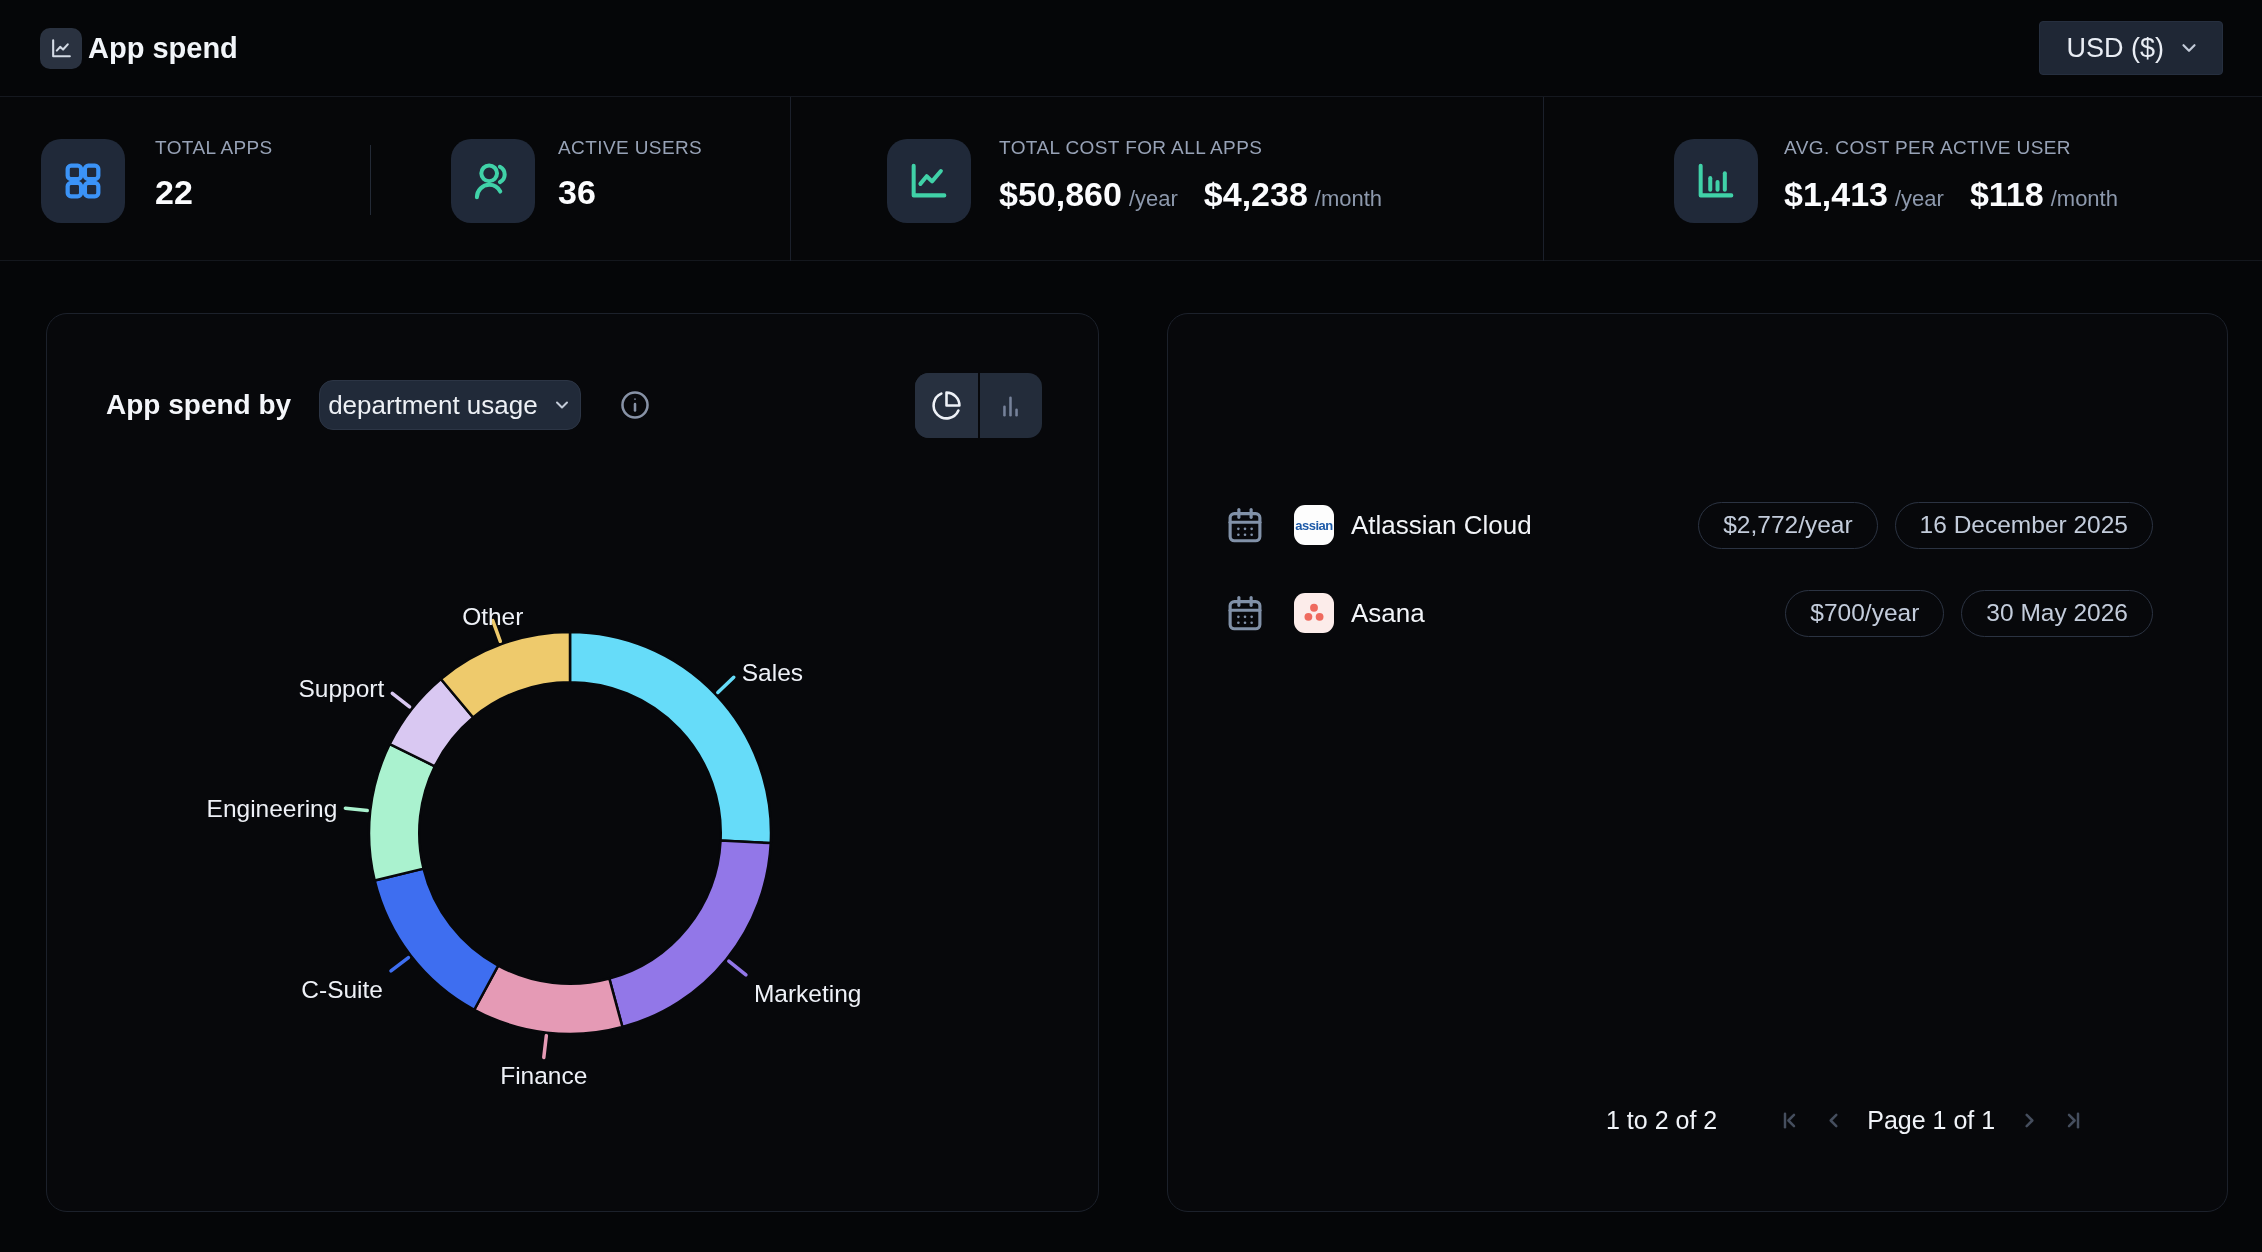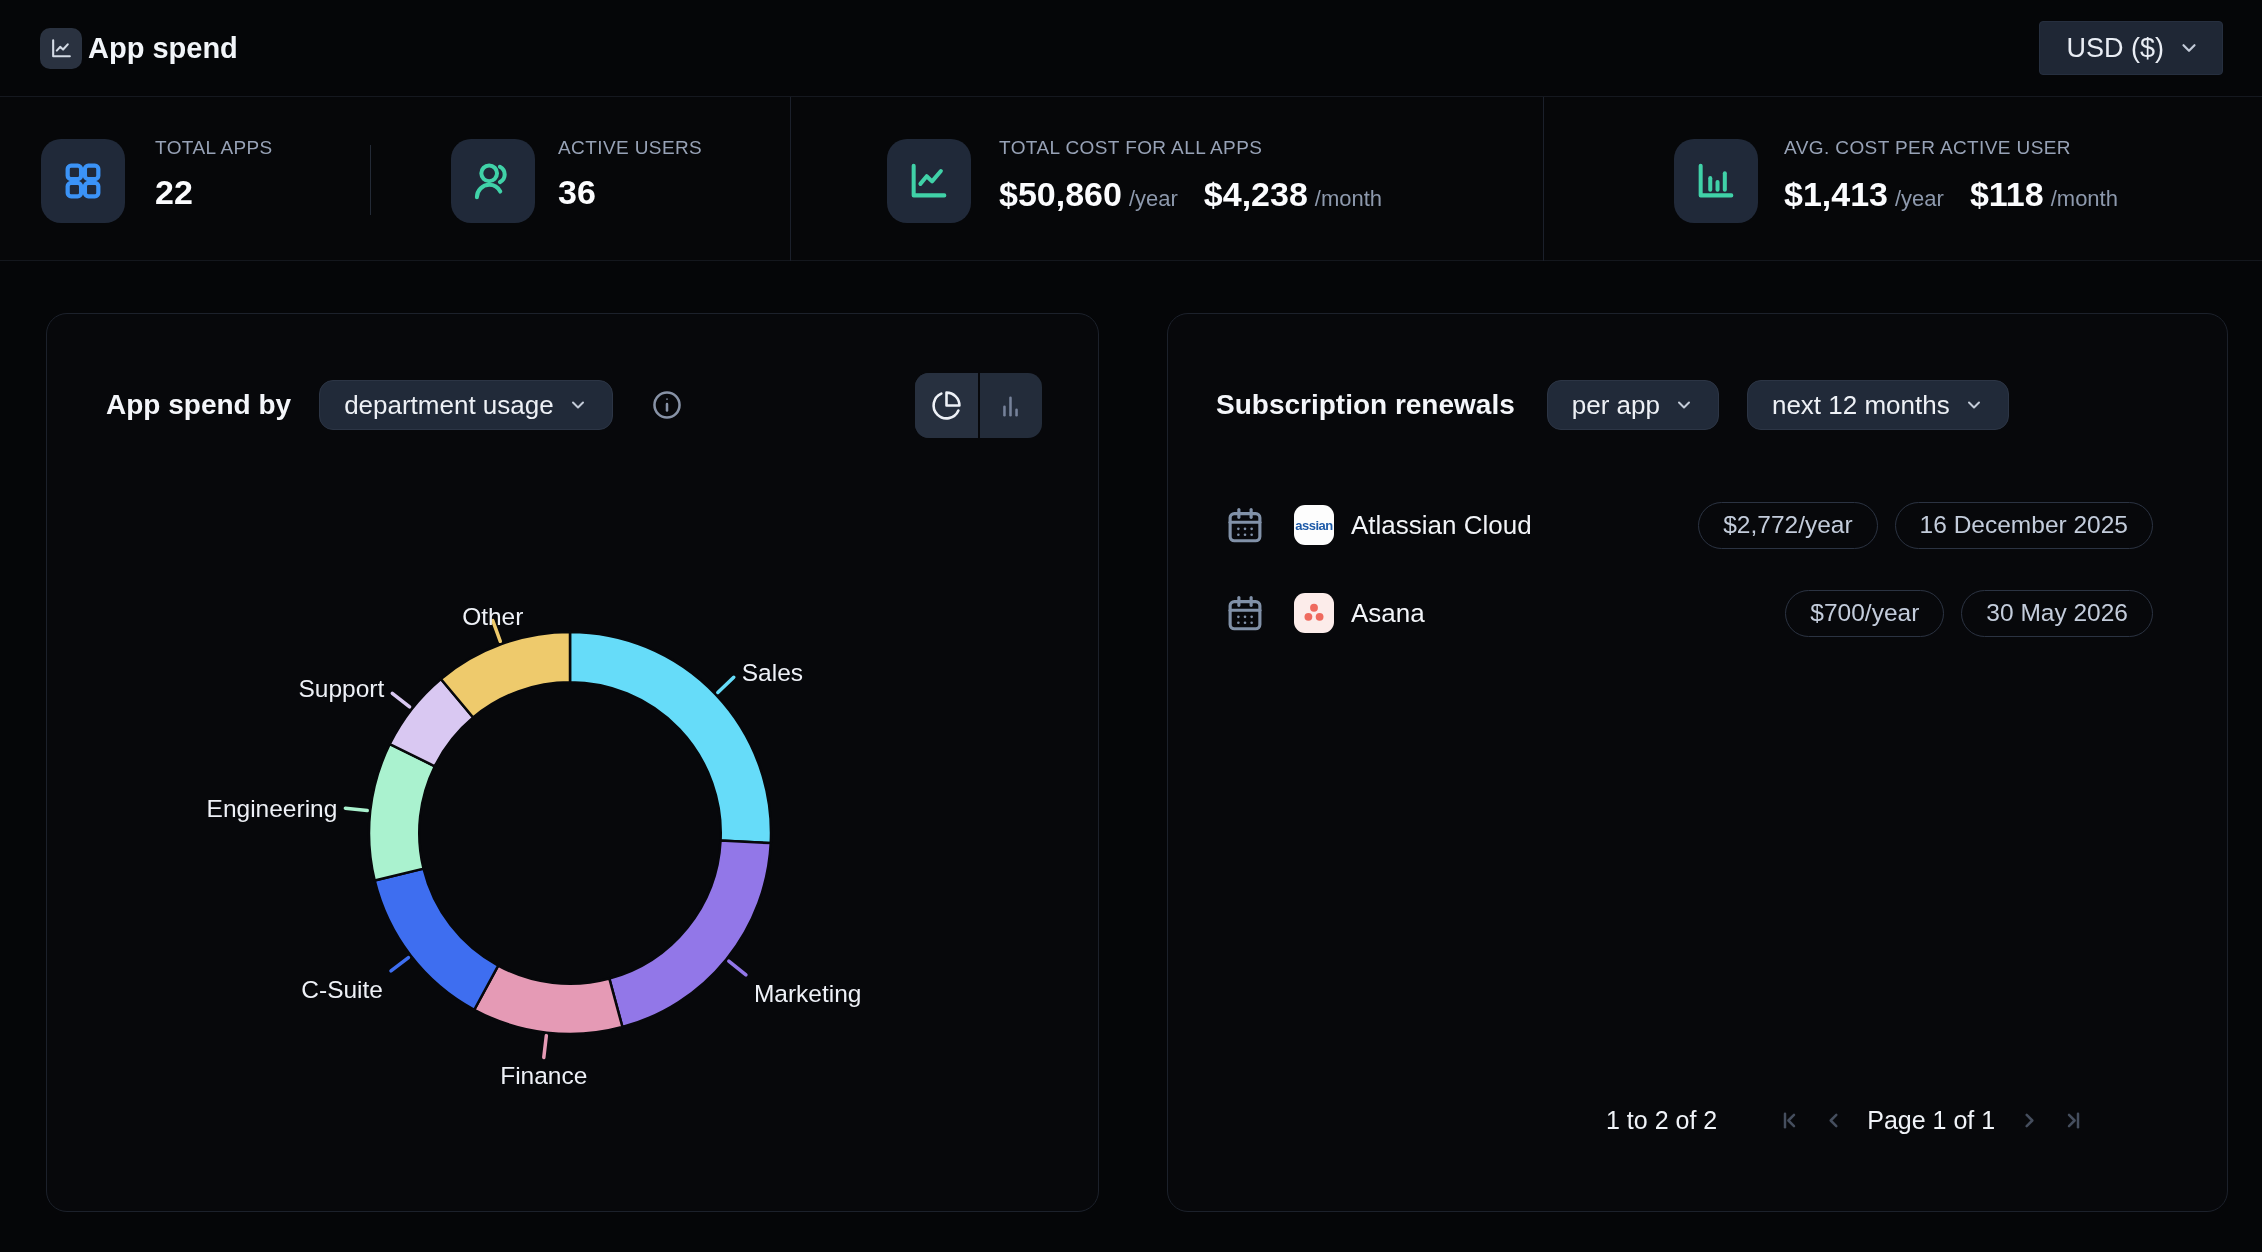--- a/index.html
+++ b/index.html
@@ -64,21 +64,21 @@
   .card.right { left:1167px; width:1061px; }
 
   
   .panel-head {
     position:absolute; left:59px; right:56px; top:58px; height:66px;
     display:flex; align-items:center;
   }
   .panel-title { font-size:28px; font-weight:700; color:#f4f6fa; white-space:nowrap; }
   .select-pill {
     height:50px; border-radius:14px; background:#212a39; border:1px solid #2c3545;
-    display:flex; align-items:center; gap:14px; padding:0 24px;
+    display:flex; align-items:center; gap:14px; padding:0 8px;
     font-size:26px; color:#edf0f5; cursor:pointer; white-space:nowrap;
   }
   .ml28 { margin-left:28px; }
   .info-wrap { margin-left:38px; display:flex; cursor:pointer; }
   .toggle {
     margin-left:auto; width:127px; height:65px; border-radius:14px;
     display:flex; overflow:hidden; background:#232c3a;
   }
   .toggle .tbtn { flex:1; display:flex; align-items:center; justify-content:center; cursor:pointer; }
   .toggle .tbtn.active { background:#27303f; }
@@ -263,35 +263,20 @@
       </g>
       <g>
         <path d="M393.90721671150635 364.9349056313208 A201 201 0 0 1 522.9999999999998 318 L522.9999999999998 368.25 A150.75 150.75 0 0 0 426.18041253362975 403.4511792234906 Z" fill="#eeca6c" stroke="#07080b" stroke-width="2.5"></path>
         <line x1="453.29480999013725" y1="327.2783619783909" x2="445.7775836165246" y2="306.6024990544918" stroke="#eeca6c" stroke-width="3.5" stroke-linecap="round"></line>
         <text x="445.7775836165246" y="310.6024990544918" text-anchor="middle" fill="#eef1f7" font-size="24.5" font-family="&quot;Liberation Sans&quot;, sans-serif">Other</text>
       </g>
     </svg>
 </section>
 
 <section class="card right">
-  <div class="panel-head" style="left:48px; right:56px;">
-    <span class="panel-title">Subscription renewals</span>
-    <div class="select-pill" style="margin-left:32px">
-      <span>per app</span>
-      <svg width="20" height="20" viewBox="0 0 24 24" fill="none" stroke="#c3cbd8" stroke-width="2.4" stroke-linecap="round" stroke-linejoin="round">
-          <path d="M6 9l6 6 6-6"></path>
-        </svg>
-    </div>
-    <div class="select-pill ml28">
-      <span>next 12 months</span>
-      <svg width="20" height="20" viewBox="0 0 24 24" fill="none" stroke="#c3cbd8" stroke-width="2.4" stroke-linecap="round" stroke-linejoin="round">
-          <path d="M6 9l6 6 6-6"></path>
-        </svg>
-    </div>
-  </div>
 
   <div class="renewal-row r1">
     <span class="cal-wrap">
       <svg width="42" height="42" viewBox="0 0 24 24" fill="none" stroke="#8191a8" stroke-width="1.8" stroke-linecap="round" stroke-linejoin="round">
         <rect x="3.5" y="5.5" width="17" height="15.5" rx="2.4"></rect>
         <path d="M8.5 3.2v4.4"></path>
           <path d="M15.5 3.2v4.4"></path>
           <path d="M3.5 10.4h17"></path>
         <circle cx="8.2" cy="14.2" r="0.75" fill="#8191a8" stroke="none"></circle>
           <circle cx="12" cy="14.2" r="0.75" fill="#8191a8" stroke="none"></circle>

